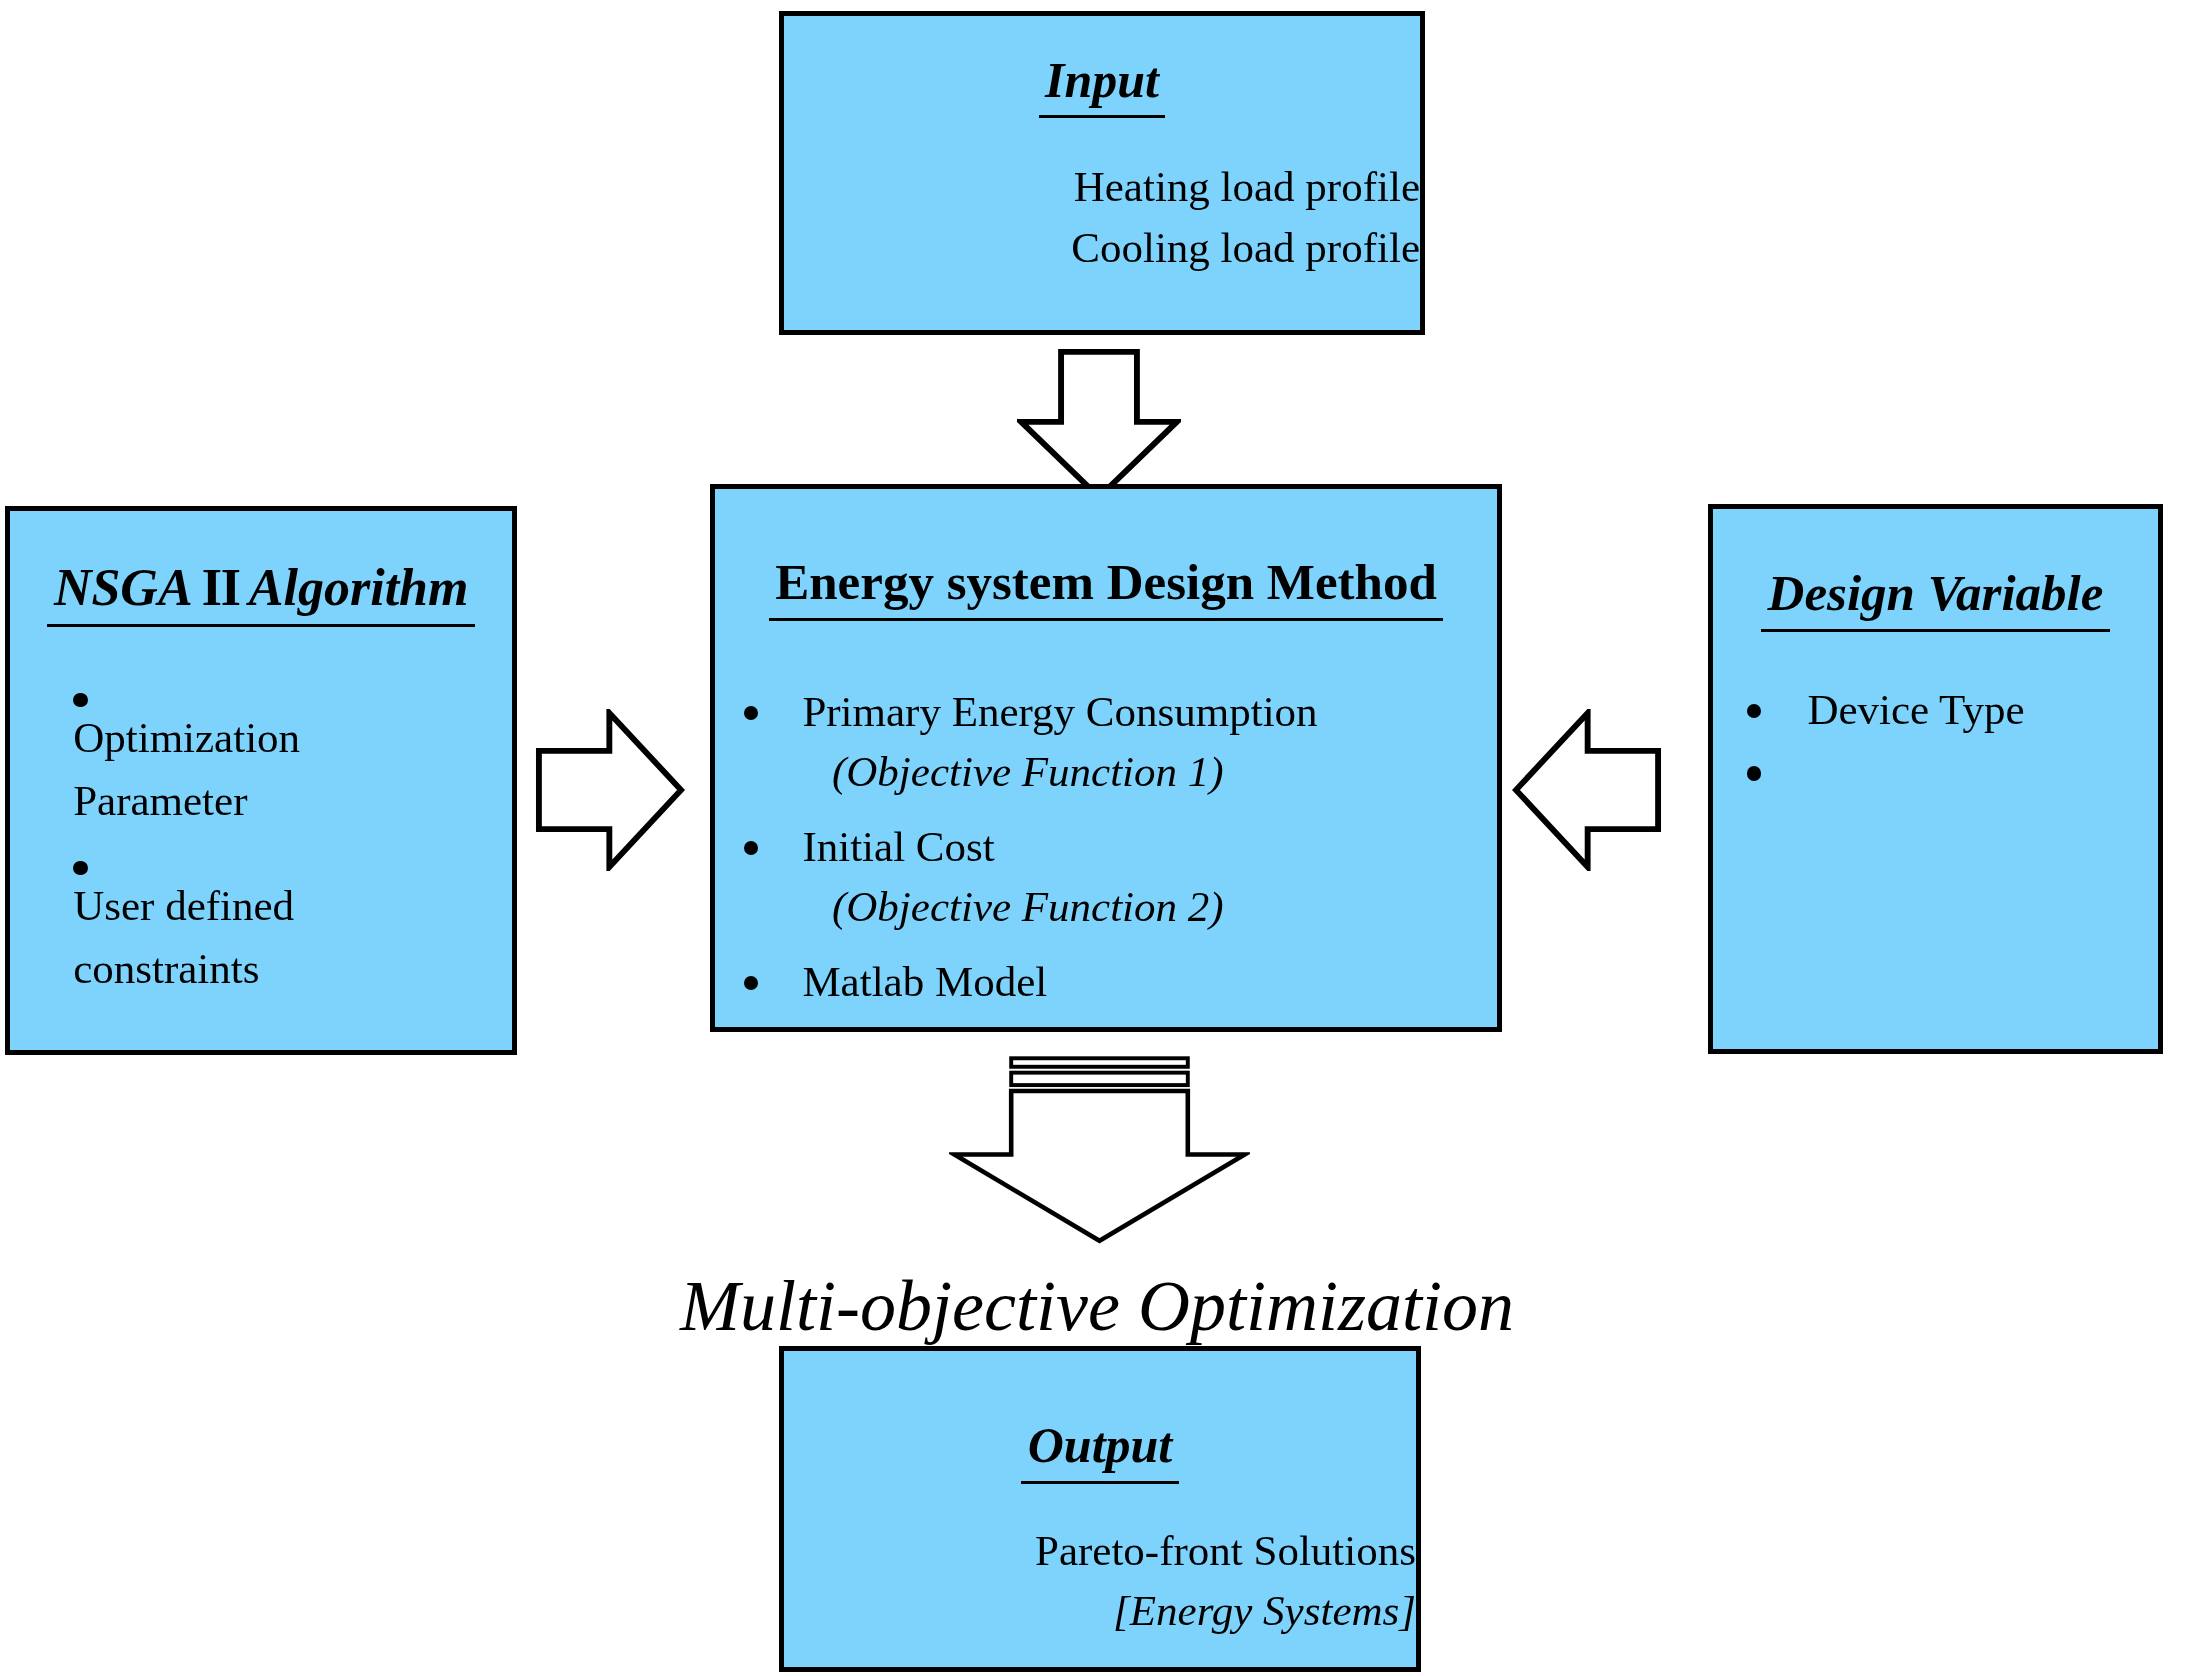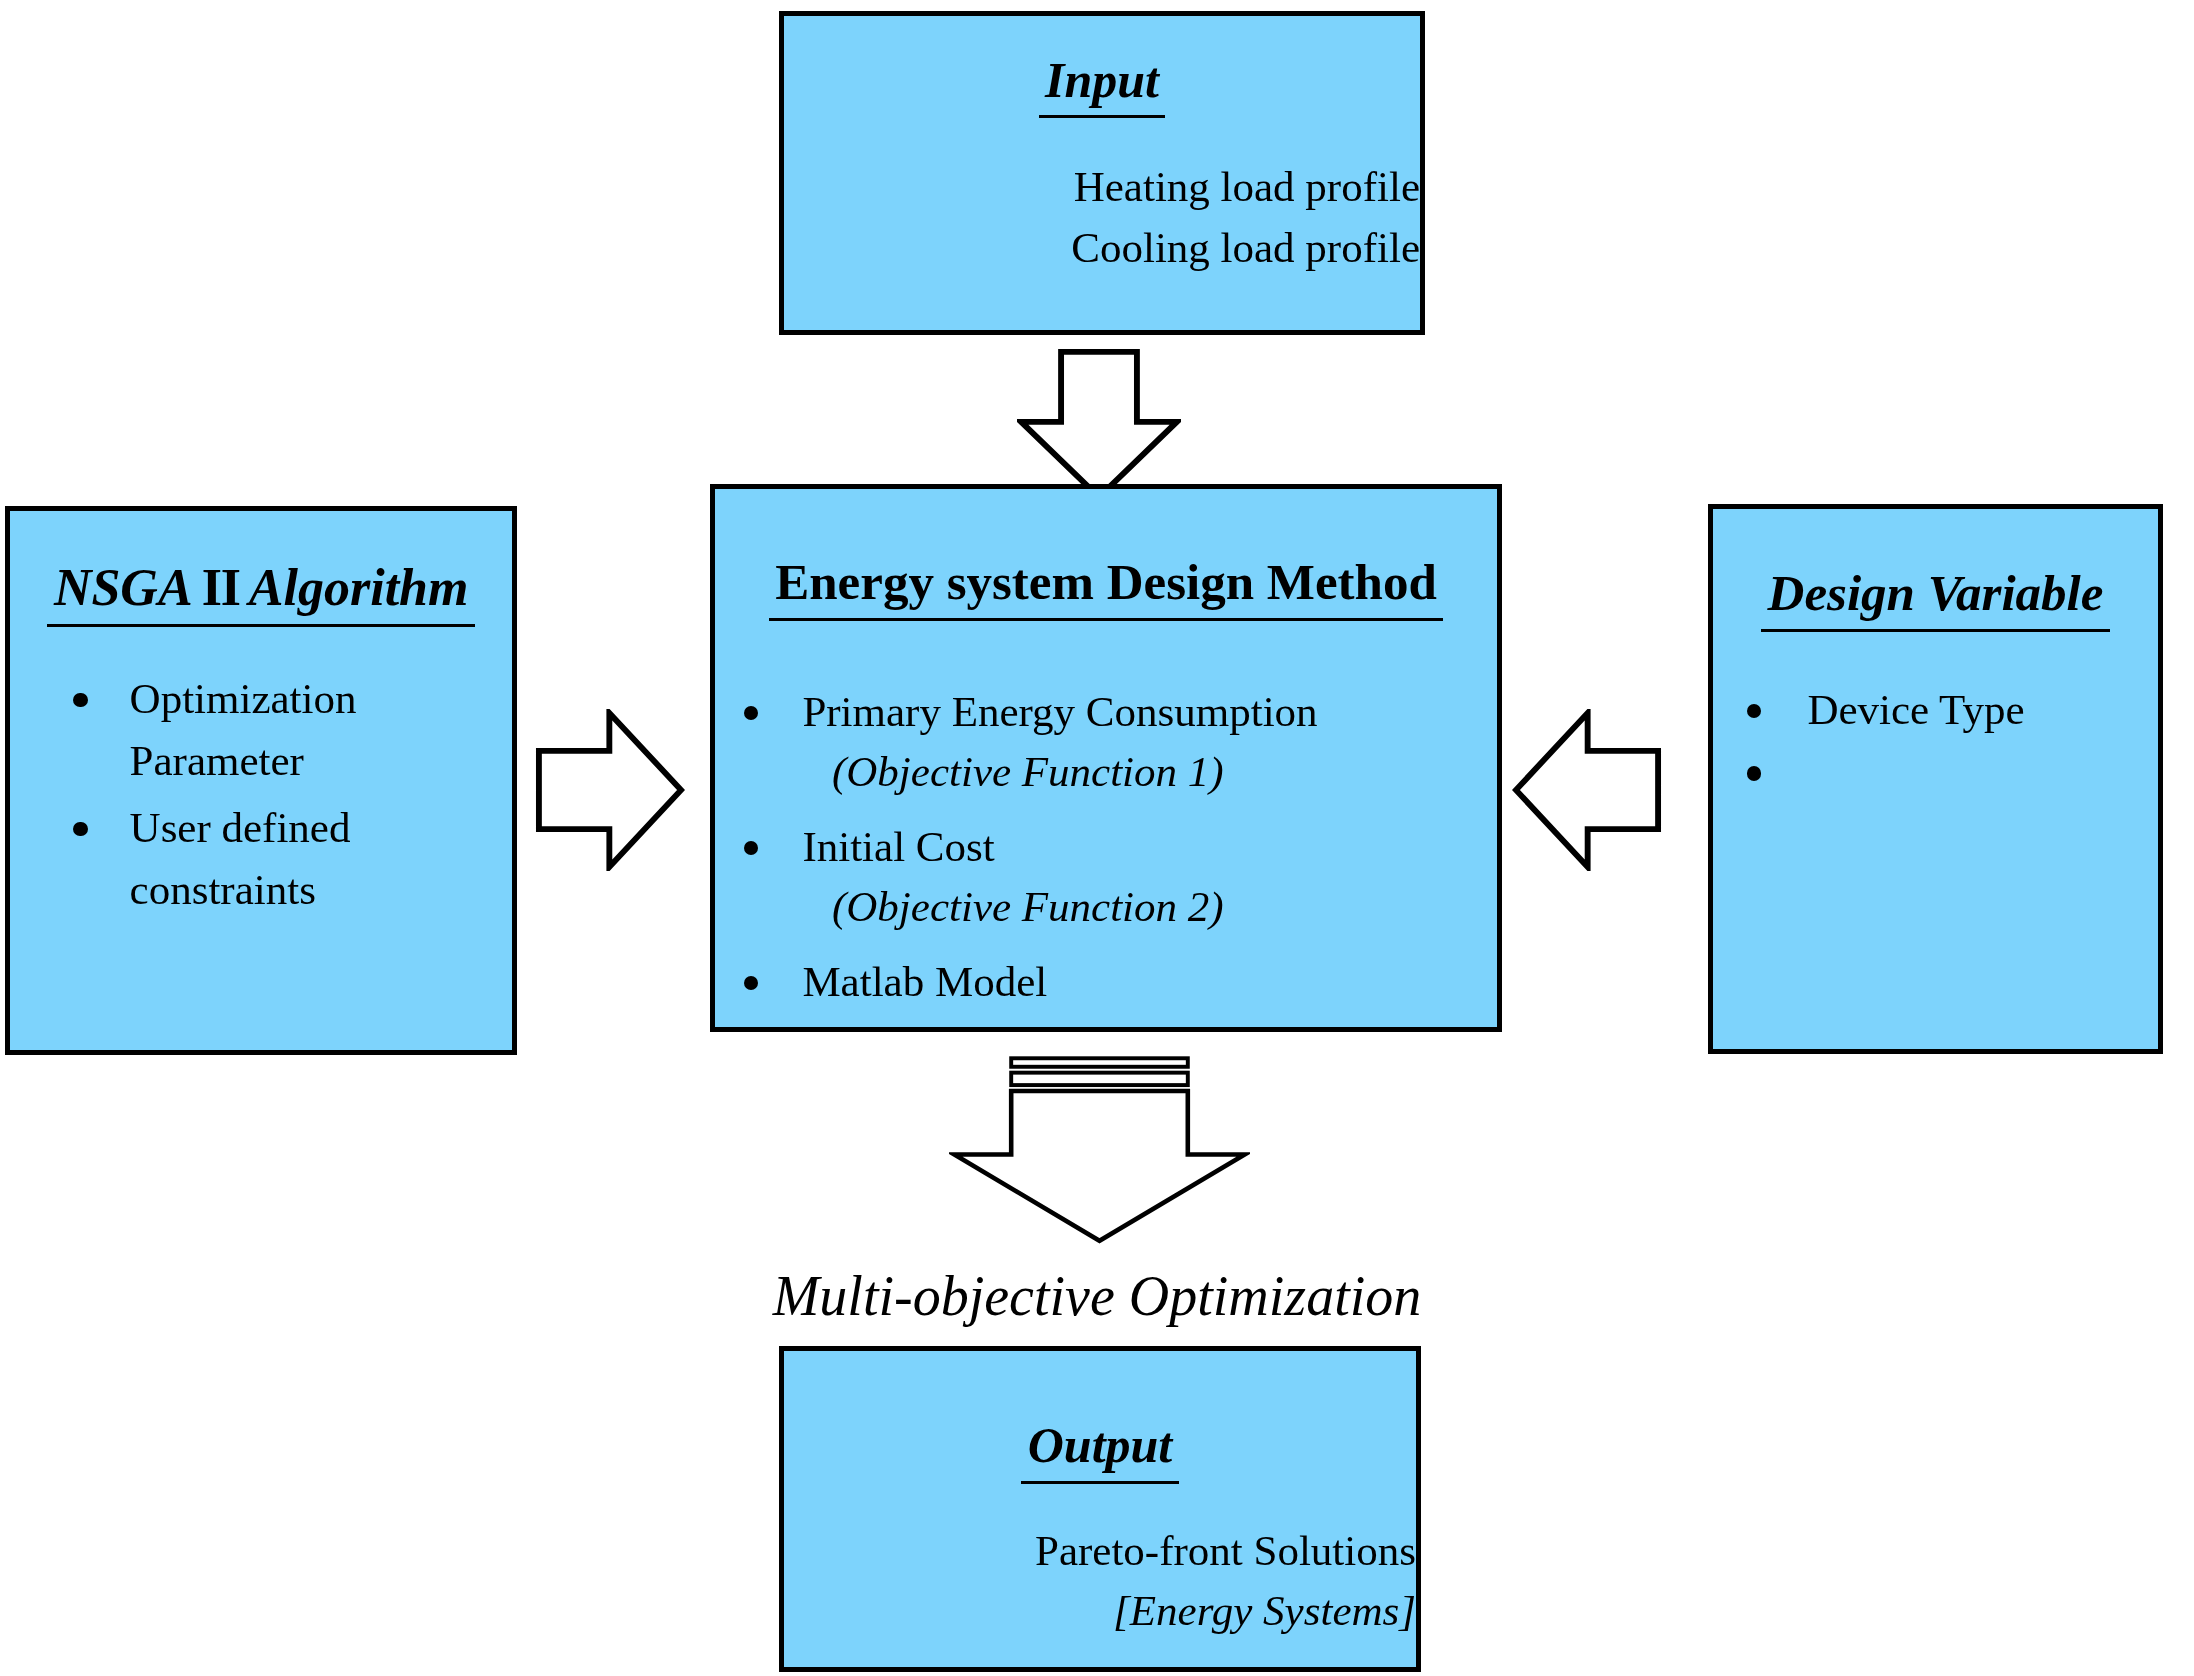--- a/index.html
+++ b/index.html
@@ -60,21 +60,21 @@
     font-style: italic;
   }
 
   
   #input-box { left: 779px; top: 10.5px; width: 646px; height: 324px; padding-top: 37px; }
   #input-box .body-text { margin-top: 39px; }
 
   
   #nsga-box { left: 5.2px; top: 506px; width: 512px; height: 549px; padding-top: 48px; }
   #nsga-box .bullet-list { margin-top: 41px; padding-left: 63px; }
-  #nsga-box .bullet-row { margin-bottom: 3.9px; }
+  #nsga-box .bullet-row { margin-bottom: 3.9px; flex-direction: column; }
   #nsga-box .dot { margin-right: 42px; }
   #nsga-box .bullet-text { max-width: 327px; }
 
   
   #method-box { left: 710px; top: 484px; width: 792px; height: 548px; padding-top: 65px; }
   #method-box .bullet-list { margin-top: 60px; padding-left: 29px; }
   #method-box .bullet-row { margin-bottom: 0; }
   #method-box .dot { margin-right: 44px; }
   #method-box .bullet-group { margin-bottom: 14.4px; }
   #method-box .bullet-sub { margin-left: 88px; }
@@ -87,21 +87,21 @@
   
   #output-box { left: 779px; top: 1346px; width: 642px; height: 326px; padding-top: 67px; }
   #output-box .body-text { margin-top: 37px; }
   .italic-line { font-style: italic; }
 
   
   #caption {
     position: absolute;
     left: 0; top: 1263px; width: 2194px;
     text-align: center;
-    font-size: 56px;
+    font-size: 72px;
     font-style: italic;
     line-height: 1.2;
   }
 
   .arrow-svg { position: absolute; display: block; }
   #arrow-top    { left: 1017px; top: 348px; }
   #arrow-left   { left: 535px;  top: 709px; }
   #arrow-right  { left: 1512px; top: 709px; }
   #arrow-bottom { left: 949px; top: 1055px; }
 </style>

